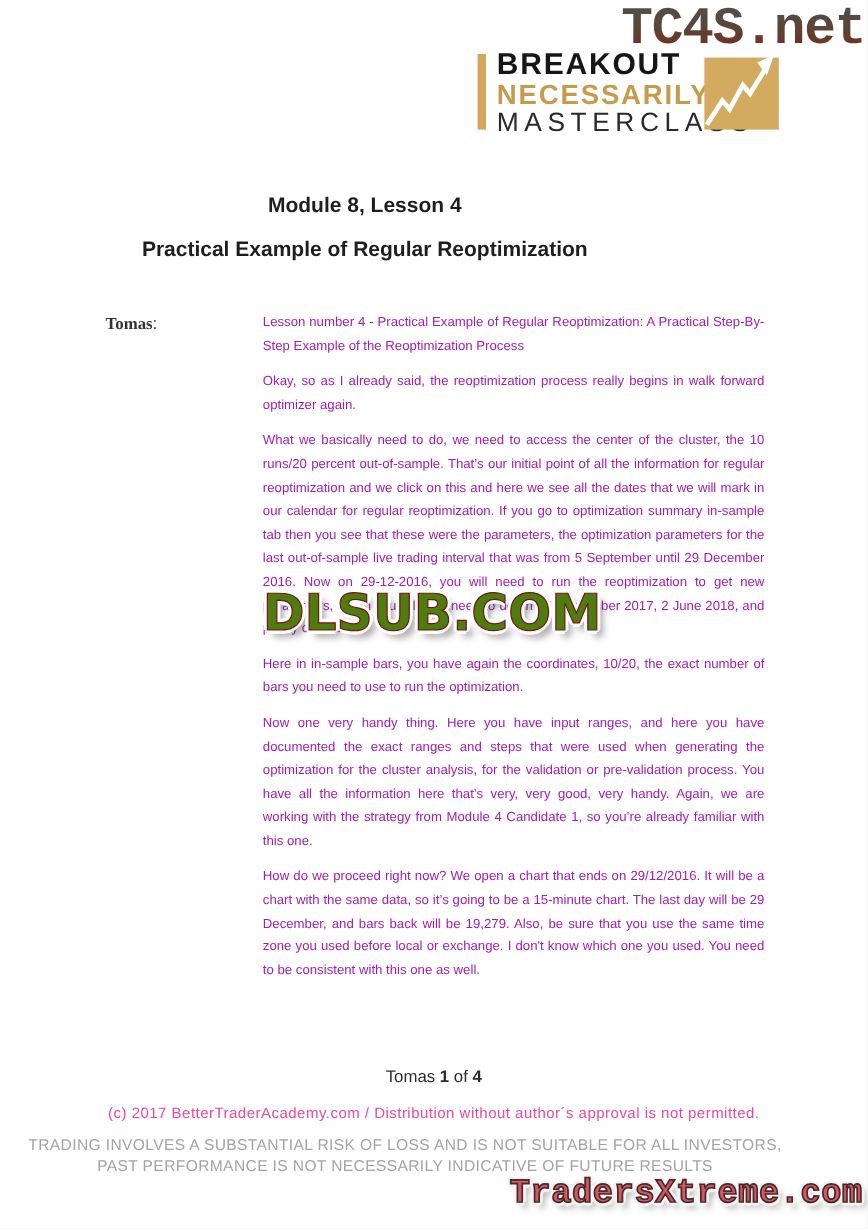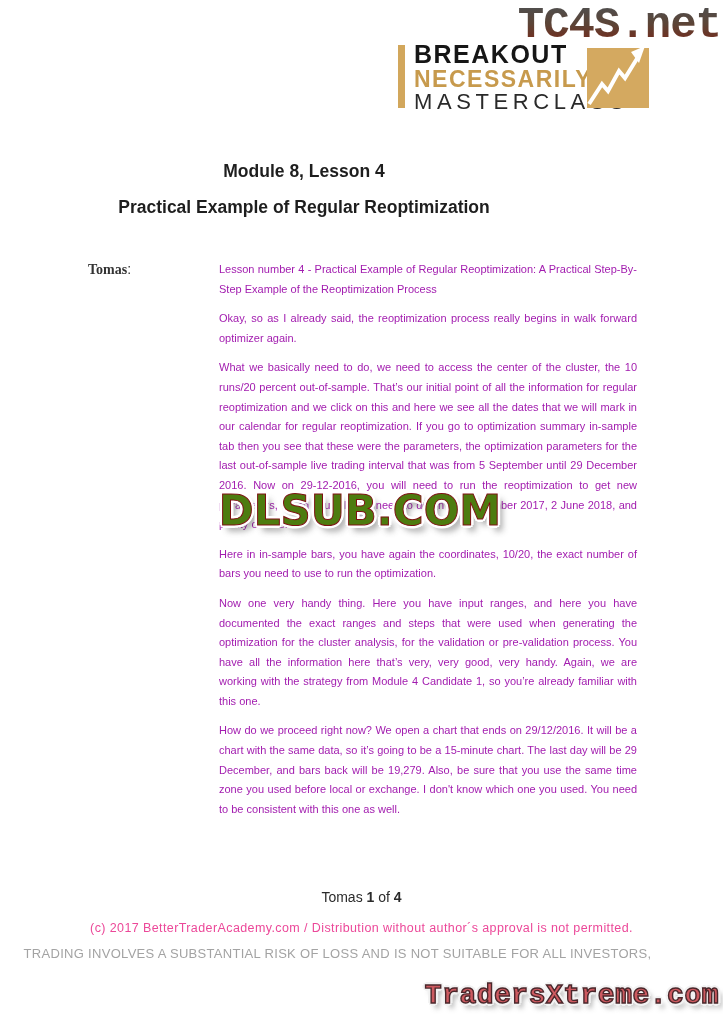--- a/index.html
+++ b/index.html
@@ -124,17 +124,18 @@
   </div>
 
   <div class="dlsub">DLSUB.COM</div>
 
   <div class="page-num"><span>Tomas</span>&nbsp;<b>1</b>&nbsp;<span>of</span>&nbsp;<b>4</b></div>
 
   <div class="copyright">(c) 2017 BetterTraderAcademy.com / Distribution without author´s approval is not permitted.</div>
 
   <div class="disclaimer">
     <div>TRADING INVOLVES A SUBSTANTIAL RISK OF LOSS AND IS NOT SUITABLE FOR ALL INVESTORS,</div>
+    <div>PAST PERFORMANCE IS NOT NECESSARILY INDICATIVE OF FUTURE RESULTS</div>
   </div>
 
   <div class="txtreme">TradersXtreme.com</div>
 
 </div>
 
 </body></html>

